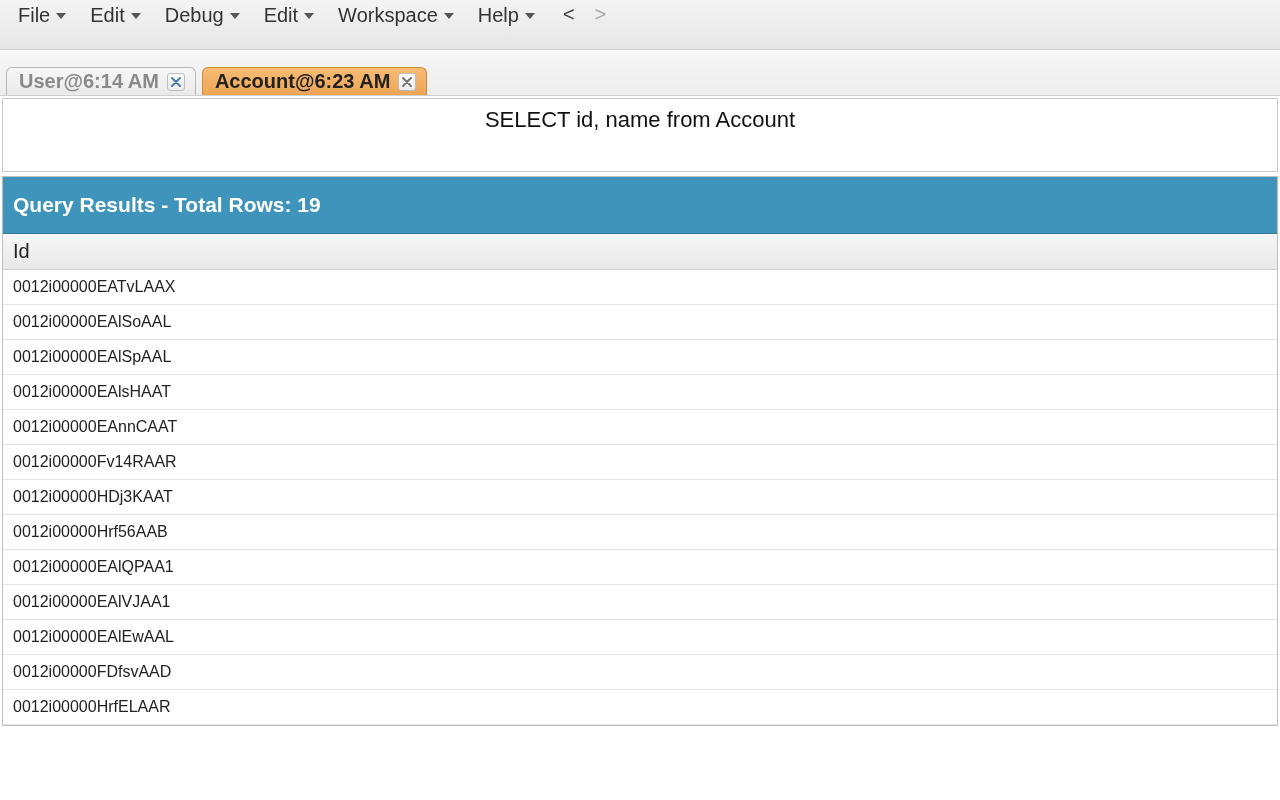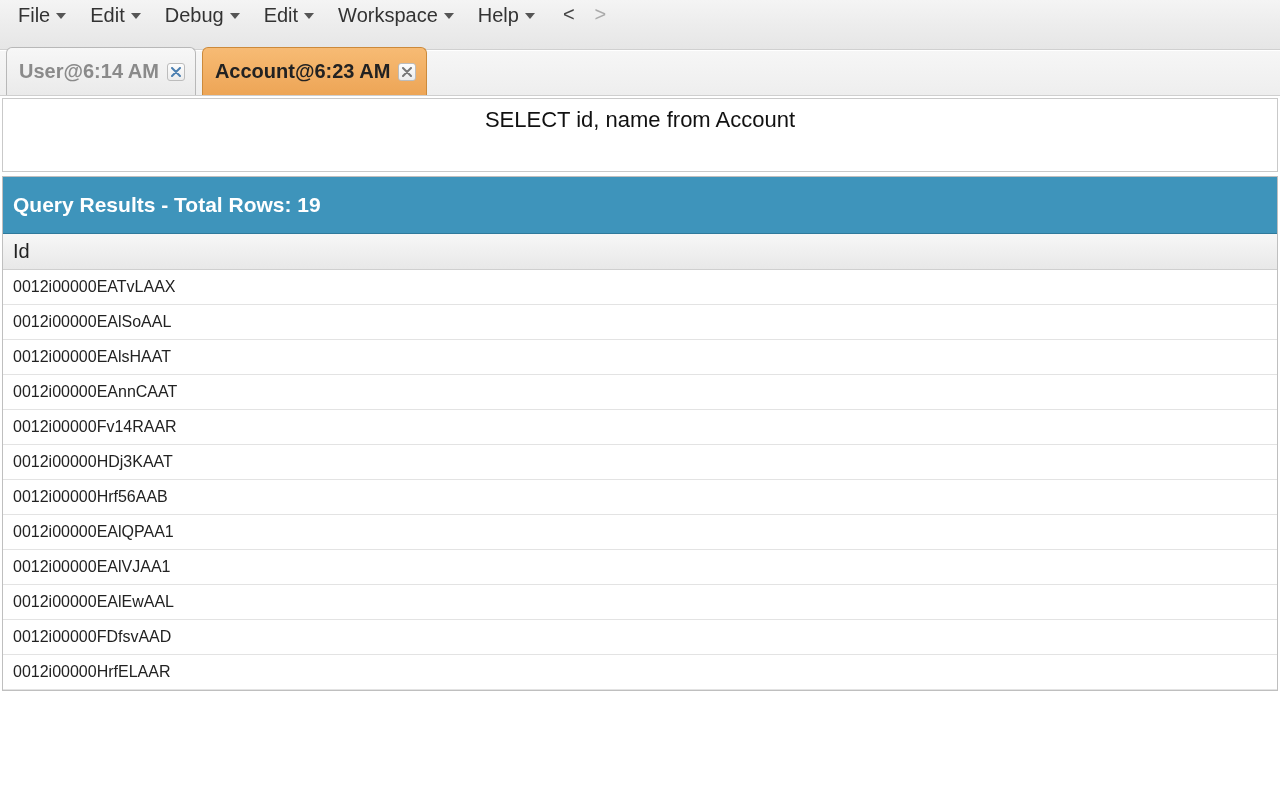--- a/index.html
+++ b/index.html
@@ -59,21 +59,21 @@
     align-items: flex-end;
     height: 46px;
     padding: 6px 6px 0 6px;
     background: linear-gradient(to bottom, #f6f6f6 0%, #eeeeee 100%);
     border-top: 1px solid #ffffff;
     border-bottom: 1px solid #cfcfcf;
   }
   .tab {
     display: flex;
     align-items: center;
-    height: 48px;
+    height: 28px;
     padding: 0 10px 0 12px;
     margin-right: 6px;
     border-radius: 6px 6px 0 0;
     border: 1px solid #b8b8b8;
     border-bottom: none;
     font-size: 20px;
     font-weight: 700;
     cursor: default;
   }
   .tab.inactive {
@@ -239,20 +239,21 @@
 <div class="results-wrap">
   <div class="results-header">
     <span>Query Results - Total Rows: </span><span>19</span>
   </div>
   <div class="grid-head">
     <span>Id</span>
   </div>
   <div class="grid-body">
     <div class="grid-row"><span>0012i00000EATvLAAX</span></div>
     <div class="grid-row"><span>0012i00000EAlSoAAL</span></div>
+    <div class="grid-row"><span>0012i00000EAlSpAAL</span></div>
     <div class="grid-row"><span>0012i00000EAlsHAAT</span></div>
     <div class="grid-row"><span>0012i00000EAnnCAAT</span></div>
     <div class="grid-row"><span>0012i00000Fv14RAAR</span></div>
     <div class="grid-row"><span>0012i00000HDj3KAAT</span></div>
     <div class="grid-row"><span>0012i00000Hrf56AAB</span></div>
     <div class="grid-row"><span>0012i00000EAlQPAA1</span></div>
     <div class="grid-row"><span>0012i00000EAlVJAA1</span></div>
     <div class="grid-row"><span>0012i00000EAlEwAAL</span></div>
     <div class="grid-row"><span>0012i00000FDfsvAAD</span></div>
     <div class="grid-row"><span>0012i00000HrfELAAR</span></div>

